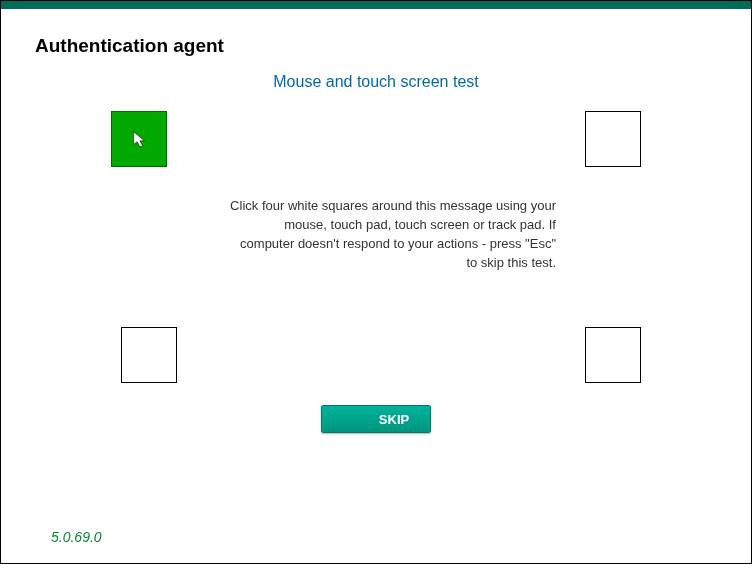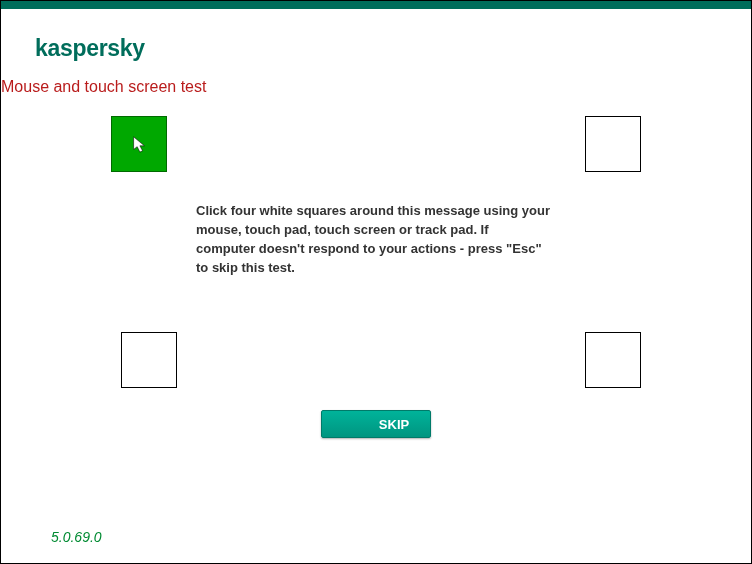--- a/index.html
+++ b/index.html
@@ -28,24 +28,24 @@
       font-weight: 600;
       color: #000;
     }
     .logo {
       font-size: 23px;
       font-weight: 600;
       color: #006d5b;
       letter-spacing: -0.3px;
     }
     .subtitle {
-      text-align: left;
+      text-align: center;
       margin-top: 16px;
       font-size: 16px;
-      color: #b91c1c;
+      color: #0369a1;
     }
     .squares-area {
       position: relative;
       width: 100%;
       height: 300px;
       margin-top: 6px;
     }
     .square {
       position: absolute;
       width: 56px;
@@ -63,27 +63,26 @@
     .sq-tl { top: 14px; left: 110px; }
     .sq-tr { top: 14px; right: 110px; }
     .sq-bl { bottom: 14px; left: 120px; }
     .sq-br { bottom: 14px; right: 110px; }
     .cursor-icon svg { width: 18px; height: 18px; display:block; }
     .instructions {
       position: absolute;
       top: 100px;
       left: 50%;
       transform: translateX(-50%);
-      text-align: left;
+      text-align: right;
       font-size: 13px;
       color: #333;
       line-height: 1.45;
       width: 360px;
       white-space: pre-line;
-      font-weight: bold;
     }
     .skip-button {
       display: block;
       margin: 8px auto 0 auto;
       width: 110px;
       height: 28px;
       background: linear-gradient(#00b39a, #009580);
       border: 1px solid #007a69;
       color: #fff;
       font-size: 13px;
@@ -101,21 +100,21 @@
       font-size: 14px;
       font-style: italic;
     }
   </style>
 </head>
 <body>
 
 <div class="top-bar"></div>
 
 <div class="header">
-  <div class="logo">kaspersky</div>
+  <div class="app-title">Authentication agent</div>
 </div>
 
 <div class="subtitle">Mouse and touch screen test</div>
 
 <div class="squares-area">
   <div class="square green sq-tl">
     <span class="cursor-icon">
       <svg viewBox="0 0 20 20">
         <path d="M4 2 L4 16 L8 13 L11 19 L14 17.5 L11 12 L16 12 Z" fill="#fff" stroke="#000" stroke-width="0.6"></path>
       </svg>

